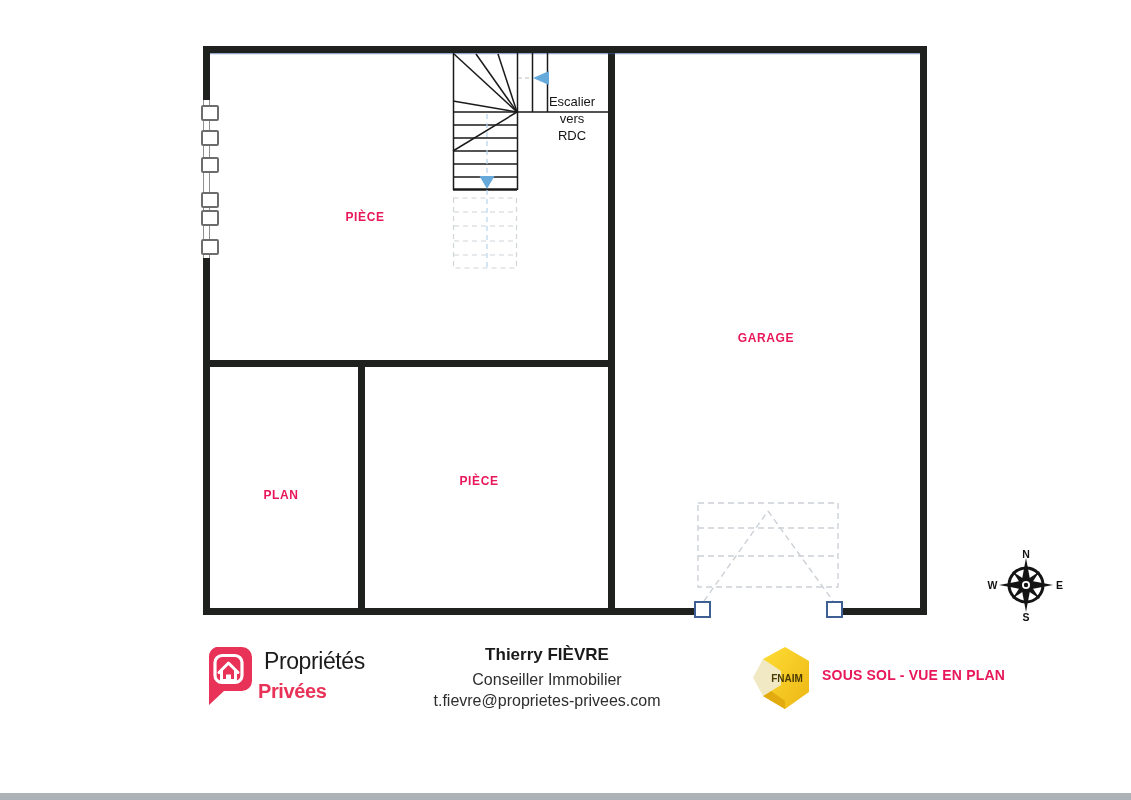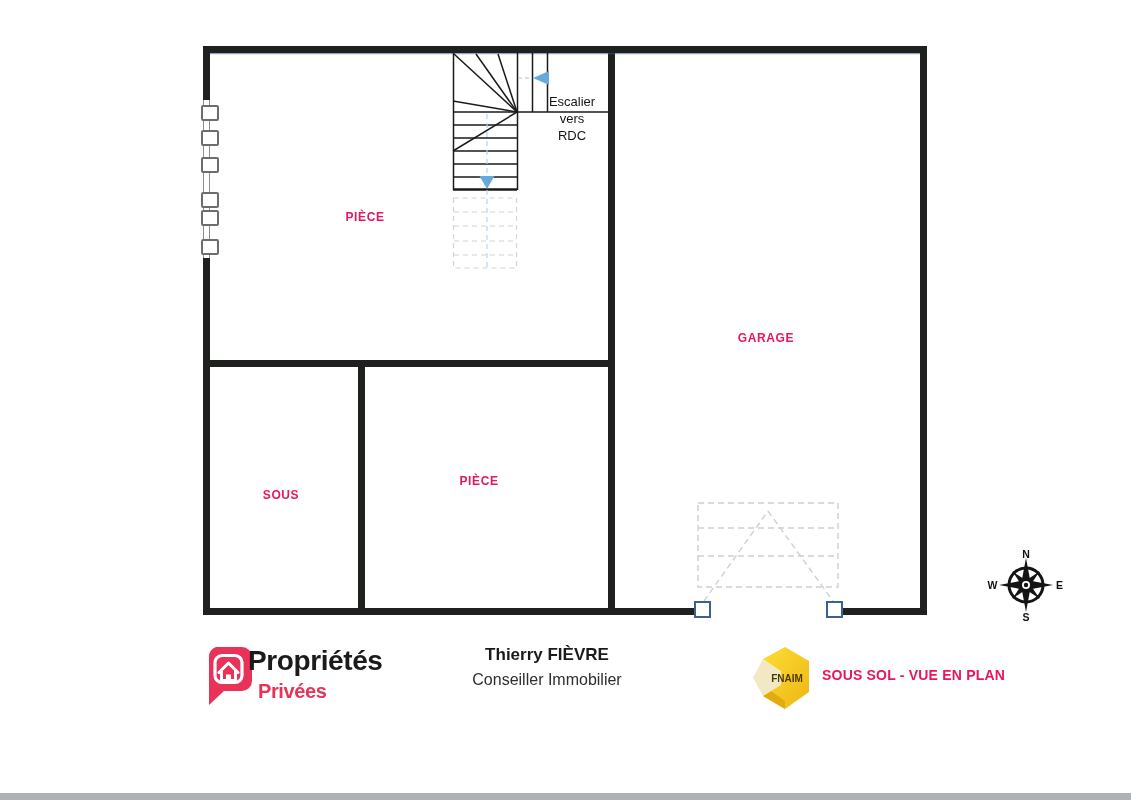--- a/index.html
+++ b/index.html
@@ -9,21 +9,21 @@
   .wall{position:absolute;background:#1e211e;}
   .room-label{position:absolute;transform:translate(-50%,-50%);color:#e8175a;
               font-weight:bold;font-size:12px;letter-spacing:.6px;white-space:nowrap;}
   .stair-label{position:absolute;left:539px;top:93px;width:66px;text-align:center;
                color:#151515;font-size:13px;line-height:17px;}
   .win-line{position:absolute;width:1px;background:#8f8f8f;}
   .win-sq{position:absolute;left:201px;width:14px;height:12px;background:#fff;
           border:2px solid #6d6d6d;border-radius:2px;}
   svg{position:absolute;left:0;top:0;}
   
-  .brand-word1{position:absolute;left:248px;top:646px;font-size:28px;font-weight:bold;
+  .brand-word1{position:absolute;left:264px;top:646px;font-size:23px;font-weight:normal;
                color:#1b1b1b;letter-spacing:-.4px;line-height:30px;}
   .brand-word2{position:absolute;left:258px;top:676px;font-size:20px;font-weight:bold;
                color:#e93257;letter-spacing:-.4px;line-height:30px;}
   .contact{position:absolute;left:416px;top:645px;width:262px;text-align:center;color:#222;}
   .contact .name{font-size:17px;font-weight:bold;margin-bottom:4px;color:#1a1a1a;text-align:center;}
   .contact .line{font-size:16px;line-height:21px;color:#2e2e2e;}
   .plan-title{position:absolute;left:822px;top:667px;width:280px;font-size:14px;
               font-weight:bold;color:#e8175a;letter-spacing:.2px;white-space:nowrap;}
   .scan-strip{position:absolute;left:0;top:793px;width:1131px;height:7px;background:#adb2b6;}
 </style>
@@ -127,21 +127,21 @@
         <text x="0" y="-27">N</text>
         <text x="33.5" y="3.8">E</text>
         <text x="0" y="35.5">S</text>
         <text x="-33.5" y="3.8">W</text>
       </g>
     </g>
   </svg>
 
   <div class="room-label" style="left:365px;top:217px;">PIÈCE</div>
   <div class="room-label" style="left:766px;top:338px;">GARAGE</div>
-  <div class="room-label" style="left:281px;top:495px;">SOUS</div>
+  <div class="room-label" style="left:281px;top:495px;">PLAN</div>
   <div class="room-label" style="left:479px;top:481px;">PIÈCE</div>
 
   <div class="stair-label">
     <div>Escalier</div>
     <div>vers</div>
     <div>RDC</div>
   </div>
 
   <svg width="52" height="60" viewBox="0 0 52 60" style="left:205px;top:647px;">
     <path d="M11,0 h26 a10,10 0 0 1 10,10 v24 a10,10 0 0 1 -10,10 h-18 l-15,14 v-48 a10,10 0 0 1 7,-10 z" fill="#e93257"></path>
@@ -151,20 +151,21 @@
       <path d="M16.5,23.5 V33.5 H30.5 V23.5"></path>
     </g>
     <rect x="21" y="27.5" width="5" height="7" fill="#ffffff"></rect>
   </svg>
   <div class="brand-word1">Propriétés</div>
   <div class="brand-word2">Privées</div>
 
   <div class="contact">
     <div class="name">Thierry FIÈVRE</div>
     <div class="line">Conseiller Immobilier</div>
+    <div class="line">t.fievre@proprietes-privees.com</div>
   </div>
 
   <svg width="64" height="66" viewBox="0 0 64 66" style="left:751px;top:646px;">
     <defs>
       <linearGradient id="fy" x1="0" y1="0" x2="1" y2="1">
         <stop offset="0" stop-color="#ffdd35"></stop>
           <stop offset="1" stop-color="#ecb614"></stop>
       </linearGradient>
     </defs>
     <polygon points="34,1 58,15 58,46 34,63 12,50 12,13" fill="url(#fy)"></polygon>

